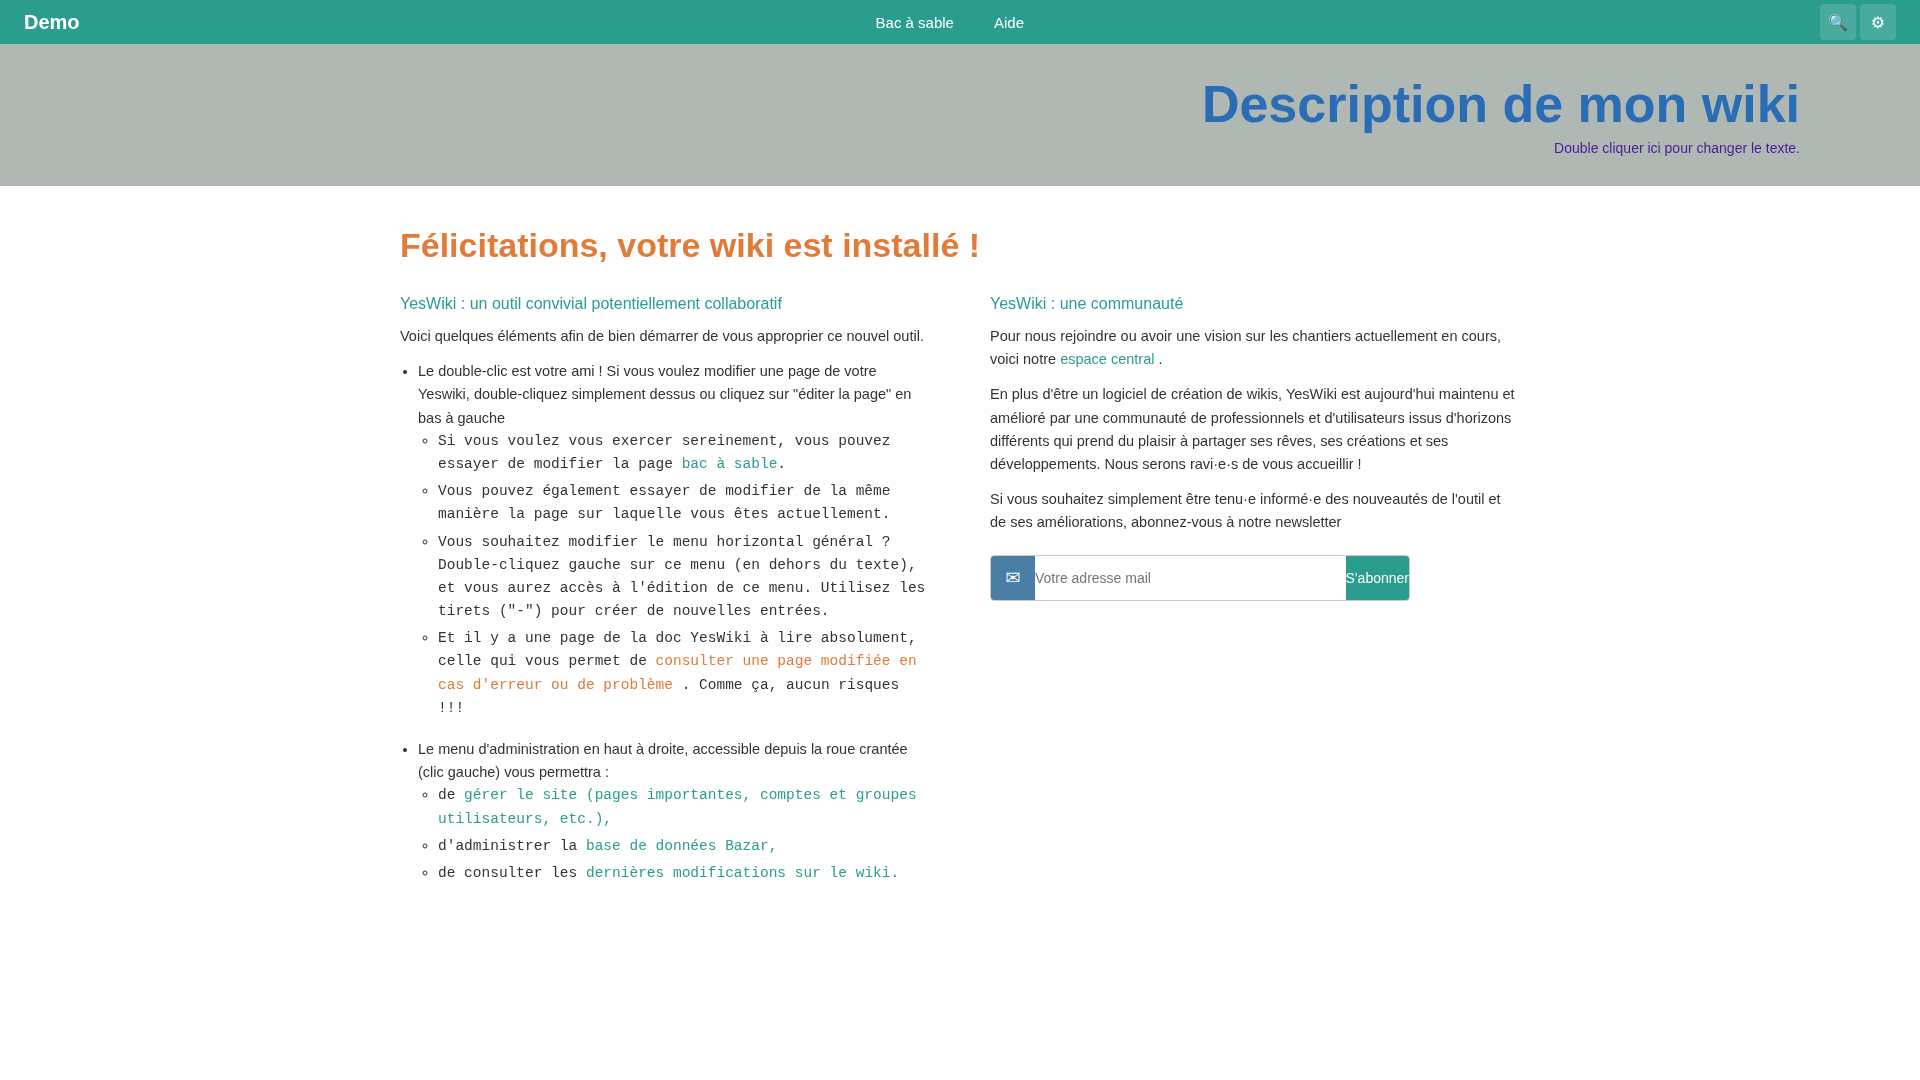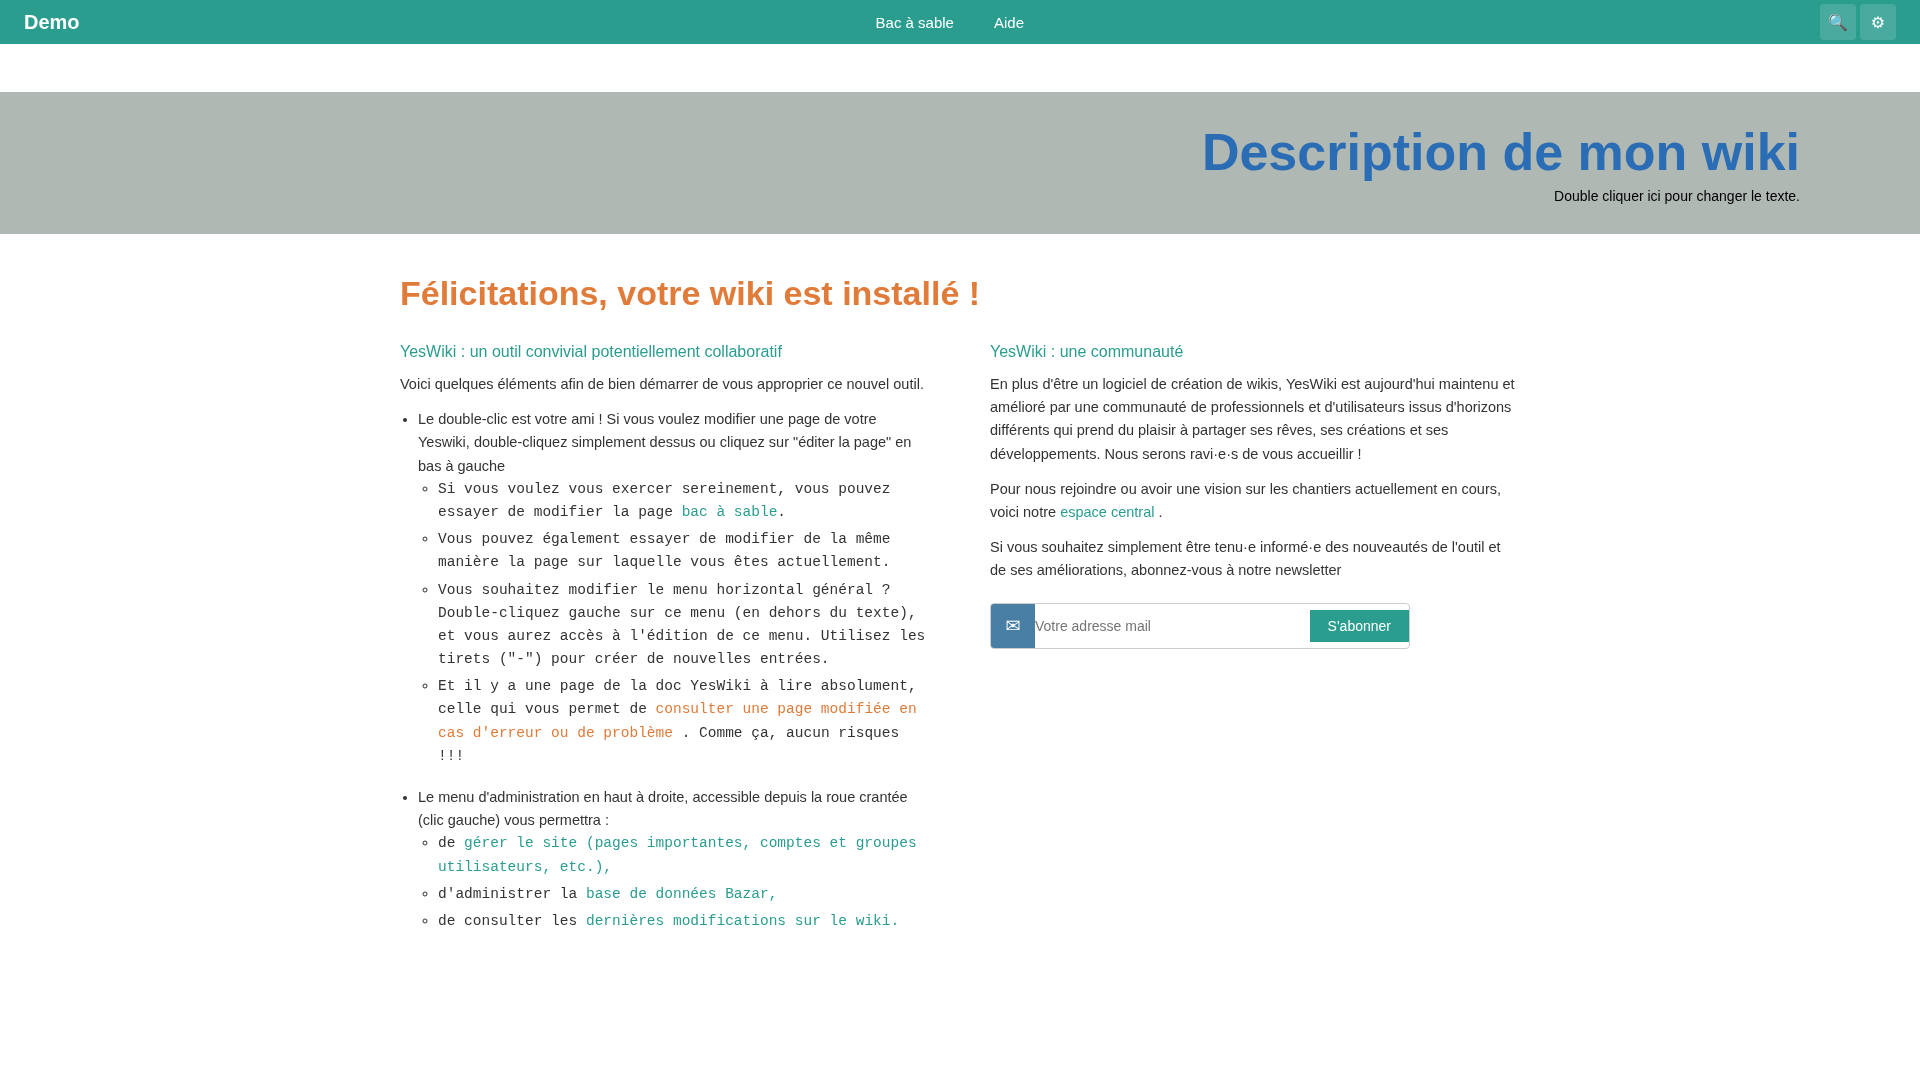--- a/index.html
+++ b/index.html
@@ -51,30 +51,29 @@
     }
 
     
     #hero {
       background: #b0b8b4;
       min-height: 130px;
       display: flex;
       flex-direction: column;
       justify-content: center;
       padding: 30px 120px 30px 60px;
-      margin-top: 48px;
     }
     #hero .hero-title {
       color: #2a6db5;
       font-size: 52px;
       font-weight: bold;
       text-align: right;
     }
     #hero .hero-subtitle {
-      color: #000000;
+      color: #4c1d95;
       font-size: 14px;
       text-align: right;
       margin-top: 6px;
     }
 
     
     #main {
       max-width: 1200px;
       margin: 40px auto;
       padding: 0 40px;
@@ -155,22 +154,22 @@
       outline: none;
       padding: 0 0;
       font-size: 14px;
       height: 44px;
       color: #999;
     }
     .newsletter-form button {
       background: #2a9d8f;
       color: #fff;
       border: none;
-      padding: 0 18px;
-      height: 32px;
+      padding: 0 0;
+      height: 44px;
       font-size: 14px;
       cursor: pointer;
       white-space: nowrap;
     }
   </style>
 </head>
 <body>
 
 <header id="header">
   <span class="brand">Demo</span>
@@ -217,24 +216,24 @@
             <li>de <a class="inline-link">gérer le site (pages importantes, comptes et groupes utilisateurs, etc.),</a></li>
             <li>d'administrer la <a class="inline-link">base de données Bazar,</a></li>
             <li>de consulter les <a class="inline-link">dernières modifications sur le wiki.</a></li>
           </ul>
         </li>
       </ul>
     </div>
 
     <div class="col-right">
       <div class="section-title">YesWiki : une communauté</div>
-      <p>En plus d'être un logiciel de création de wikis, YesWiki est aujourd'hui maintenu et amélioré par une communauté de professionnels et d'utilisateurs issus d'horizons différents qui prend du plaisir à partager ses rêves, ses créations et ses développements. Nous serons ravi·e·s de vous accueillir !</p>
       <p>
         <span>Pour nous rejoindre ou avoir une vision sur les chantiers actuellement en cours, voici notre </span><a class="inline-link">espace central</a><span> .</span>
       </p>
+      <p>En plus d'être un logiciel de création de wikis, YesWiki est aujourd'hui maintenu et amélioré par une communauté de professionnels et d'utilisateurs issus d'horizons différents qui prend du plaisir à partager ses rêves, ses créations et ses développements. Nous serons ravi·e·s de vous accueillir !</p>
       <p>Si vous souhaitez simplement être tenu·e informé·e des nouveautés de l'outil et de ses améliorations, abonnez-vous à notre newsletter</p>
       <div class="newsletter-form">
         <div class="mail-icon">✉</div>
         <input type="email" placeholder="Votre adresse mail" style="">
         <button>S'abonner</button>
       </div>
     </div>
 
   </div>
 </main>

